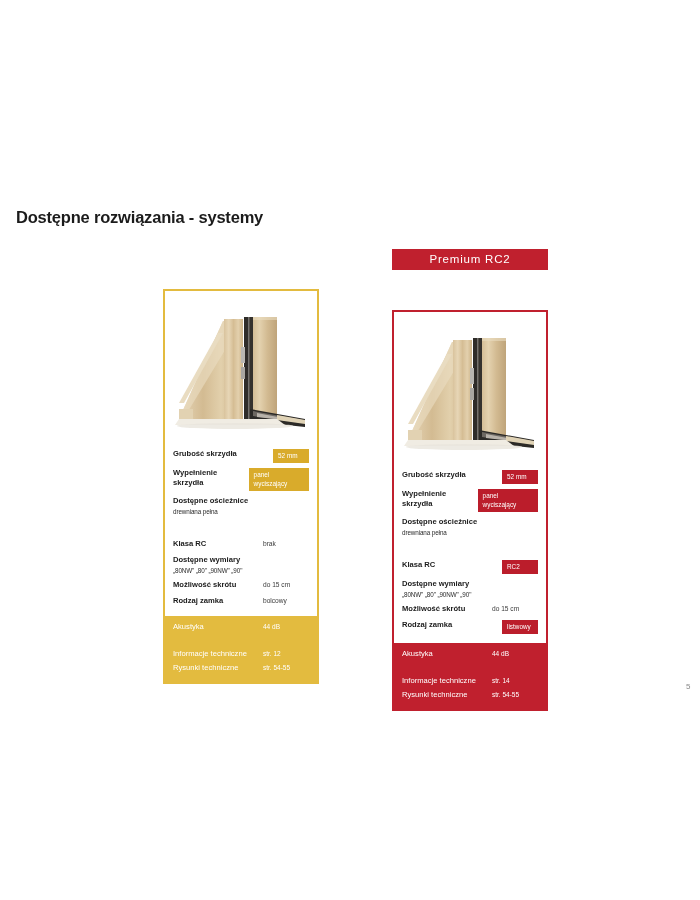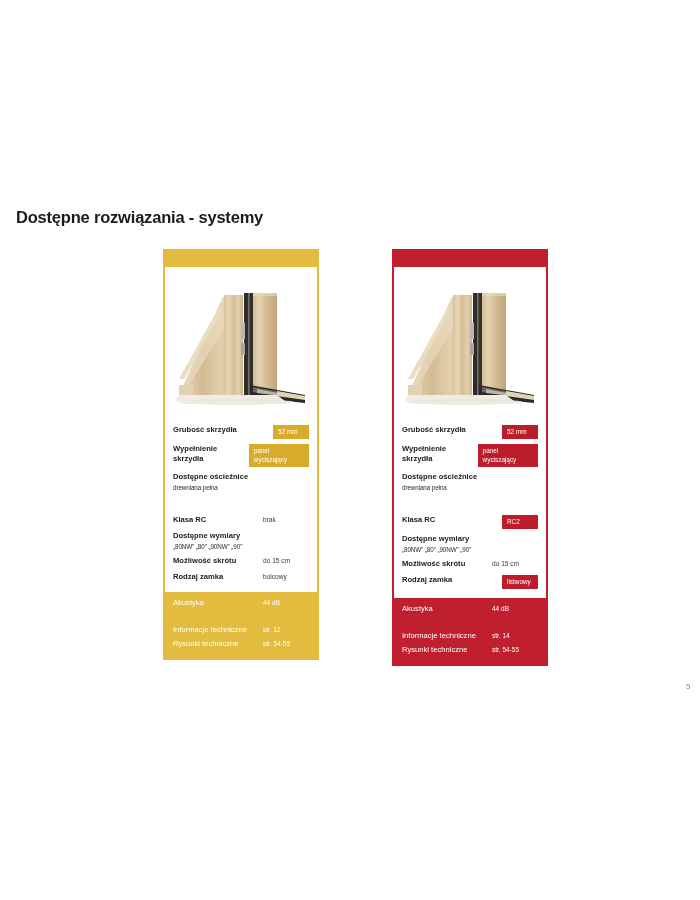--- a/index.html
+++ b/index.html
@@ -53,22 +53,23 @@
     color: #ffffff;
     letter-spacing: 0.8px;
     box-sizing: border-box;
   }
   #card-premium .card-header     { background: #dcb030; }
   #card-premium-rc2 .card-header { background: #c0202e; }
 
   
   .card-body {
     box-sizing: border-box;
-    padding: 18px 2px 0 2px;
+    padding: 2px 2px 0 2px;
     position: relative;
+    margin-top: 40px;
   }
   #card-premium .card-body     { background: #e3bb3f; }
   #card-premium-rc2 .card-body { background: #c0202e; }
 
   .card-white {
     background: #ffffff;
     box-sizing: border-box;
     padding: 0;
   }
 
@@ -286,20 +287,21 @@
       </div>
       <div class="footer-row">
         <div class="footer-label">Rysunki techniczne</div>
         <div class="footer-value">str. 54-55</div>
       </div>
     </div>
   </div>
 </div>
 
 <div class="product-card" id="card-premium-rc2">
+  <div class="card-header">Premium RC2</div>
   <div class="card-body">
     <div class="card-white">
 
       <div class="product-image">
         <svg class="door-stage" viewBox="0 0 152 152">
           <rect x="0" y="0" width="152" height="152" fill="#ffffff"></rect>
           <polygon points="58,30 74,30 74,128 14,128" fill="url(#wgB)"></polygon>
           <polygon points="58,30 74,30 74,36 22,122 14,128" fill="#eadcc0" opacity="0.65"></polygon>
           <polygon points="53,42 58,42 19,112 14,112" fill="#e9dcc1"></polygon>
           <polygon points="59,28 78,28 78,128 59,128" fill="url(#wgA)"></polygon>

